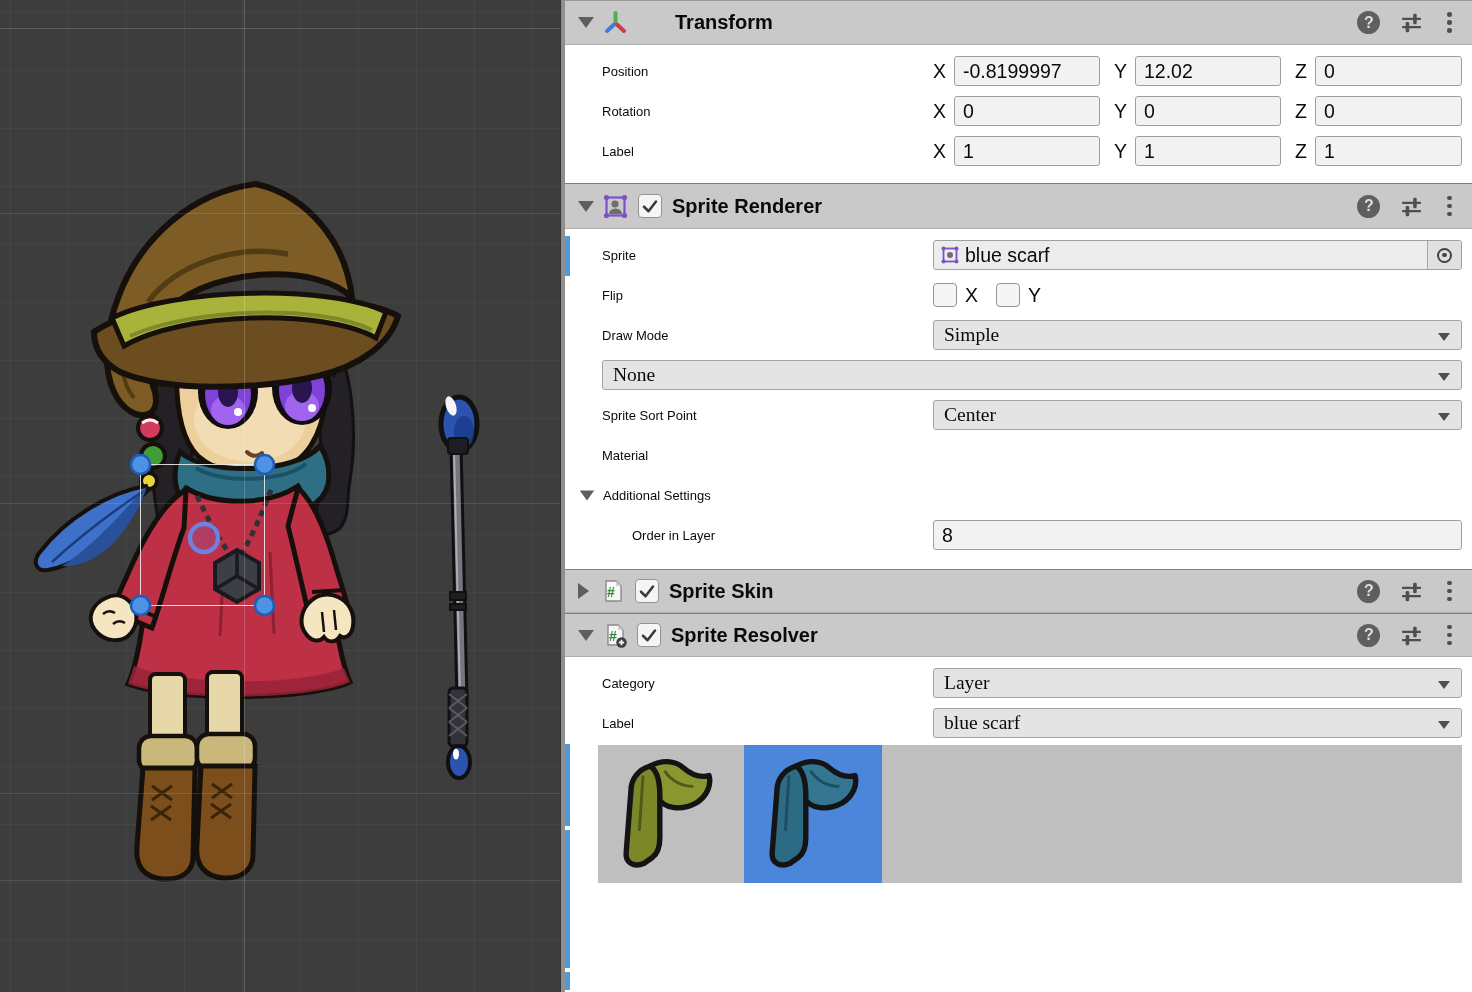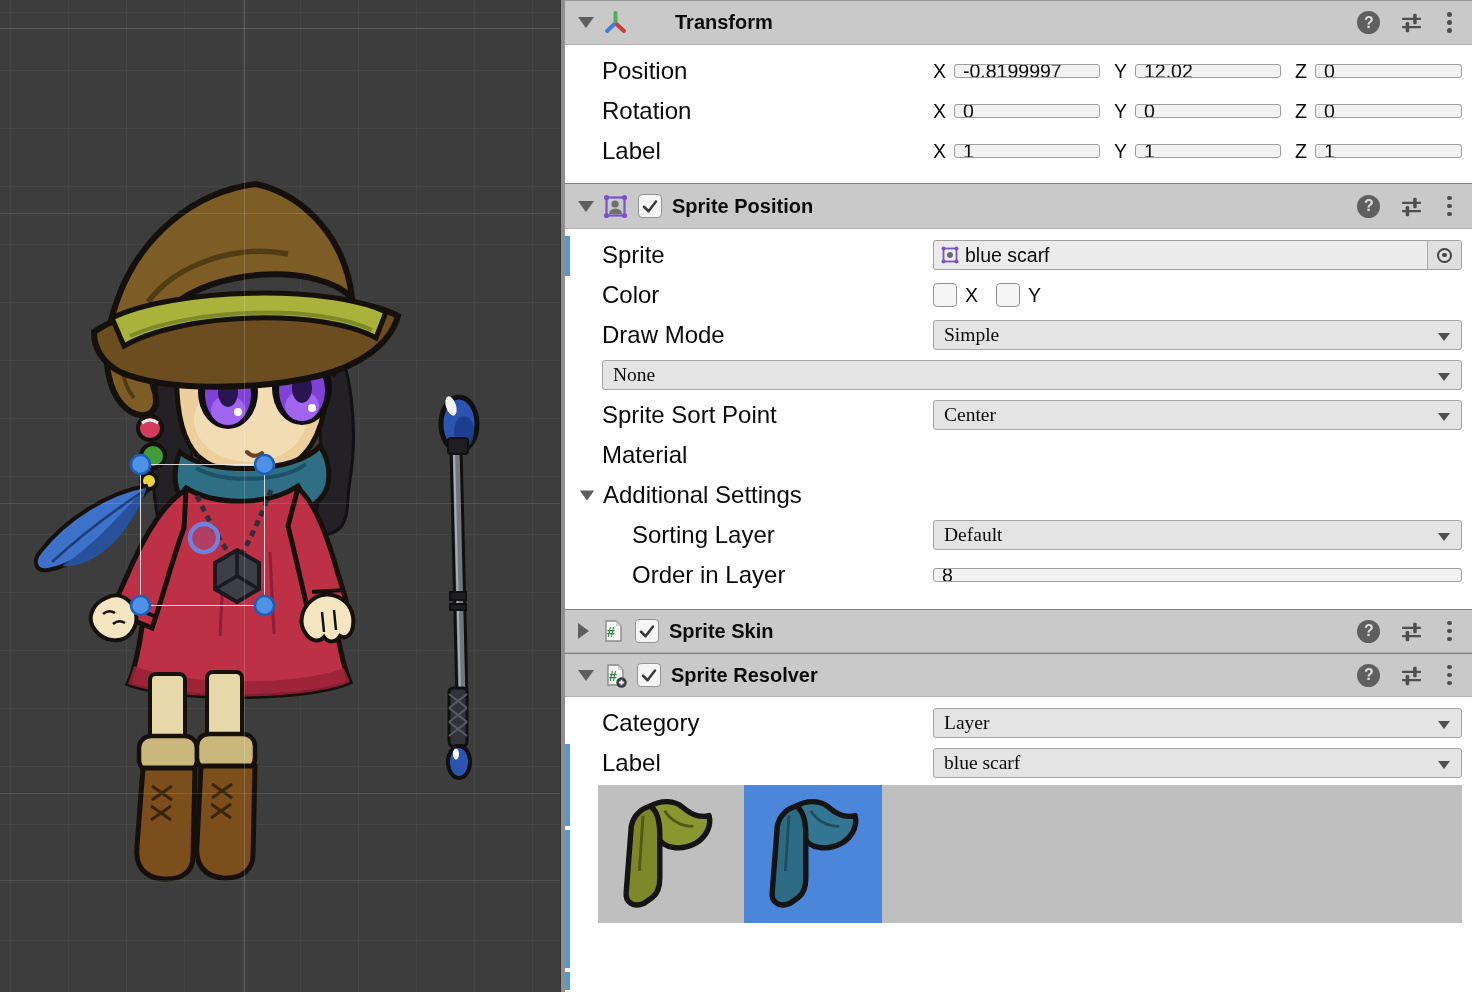--- a/index.html
+++ b/index.html
@@ -44,29 +44,29 @@
   .cb svg{display:block;}
   
   .help{width:23px;height:23px;border-radius:50%;background:#5f5f5f;color:#dedede;
     font-weight:bold;font-size:16px;display:flex;align-items:center;justify-content:center;}
   .kebab{display:flex;flex-direction:column;gap:3.5px;padding:2px 4px;}
   .kebab i{width:4.6px;height:4.6px;background:#4e4e4e;border-radius:50%;display:block;}
   
   .cbody{padding:6px 0 14px 0;}
   .cbody.t{padding:6px 0 12px 0;}
   .row{display:flex;align-items:center;height:40px;padding-left:37px;padding-right:10px;}
-  .row .lab{width:331px;flex:none;font-size:24px;white-space:nowrap;}
+  .row .lab{width:331px;flex:none;font-size:13px;white-space:nowrap;}
   .row.indent{padding-left:67px;}
   .row.indent .lab{width:301px;}
   .lab.bold{font-weight:normal;}
   .val{flex:1;display:flex;align-items:center;min-width:0;}
   .cell{flex:1;display:flex;align-items:center;min-width:0;}
   .cell + .cell{margin-left:14px;}
   .axis{font-size:19.5px;margin-right:8px;flex:none;}
-  input.tf{height:14px;background:#f2f2f2;border:1px solid #9e9e9e;border-radius:3px;
+  input.tf{height:30px;background:#f2f2f2;border:1px solid #9e9e9e;border-radius:3px;
     font-size:19.5px;padding:0 8px;color:#0a0a0a;width:100%;min-width:0;box-sizing:border-box;
     font-family:inherit;outline:none;flex:1;}
   .dd{height:30px;background:#e4e4e4;border:1px solid #a4a4a4;border-radius:3px;flex:1;
     display:flex;align-items:center;padding:0 34px 0 10px;font-size:19.5px;position:relative;
     box-sizing:border-box;white-space:nowrap;font-family:Liberation Serif, serif;}
   .dd::after{content:"";position:absolute;right:11px;top:12px;width:0;height:0;
     border:6.5px solid transparent;border-top:8px solid #4f4f4f;border-bottom:none;}
   .obj{height:30px;background:#ececec;border:1px solid #a0a0a0;border-radius:3px;flex:1;
     display:flex;align-items:center;font-size:19.5px;position:relative;
     padding:0 42px 0 6px;box-sizing:border-box;white-space:nowrap;overflow:hidden;}
@@ -328,21 +328,21 @@
       <circle cx="4.5" cy="22.5" r="2.6" fill="#7b52c8"></circle>
         <circle cx="22.5" cy="22.5" r="2.6" fill="#7b52c8"></circle>
       <circle cx="13" cy="11" r="3.6" fill="#6e6e6e"></circle>
       <path d="M7,21 a6.5,5.5 0 0 1 13,0 Z" fill="#6e6e6e"></path>
     </svg>
     <span class="cb" style="margin-left:9px;">
       <svg width="18" height="18" viewBox="0 0 24 24">
           <polyline points="4,13 10,19 20,6" fill="none" stroke="#3a3a3a" stroke-width="3.4" stroke-linecap="round" stroke-linejoin="round"></polyline>
         </svg>
     </span>
-    <span class="title">Sprite Position</span>
+    <span class="title">Sprite Renderer</span>
     <span class="hdr-right">
       <span class="help">?</span>
       <svg width="25" height="25" viewBox="0 0 24 24">
         <path d="M3 8.5h18M3 16.5h18" stroke="#4e4e4e" stroke-width="2.2"></path>
         <rect x="13.6" y="3.6" width="3.4" height="10" rx="1.2" fill="#4e4e4e"></rect>
         <rect x="6.4" y="11.4" width="3.4" height="10" rx="1.2" fill="#4e4e4e"></rect>
       </svg>
       <span class="kebab">
           <i></i>
           <i></i>
@@ -364,21 +364,21 @@
             <circle cx="10" cy="10" r="3" fill="#6e6e6e"></circle>
           </svg>
           <span class="otext">blue scarf</span>
           <span class="picker">
               <span class="target"></span>
             </span>
         </span>
       </span>
     </div>
     <div class="row">
-      <span class="lab">Color</span>
+      <span class="lab">Flip</span>
       <span class="val">
         <span class="flipbox"></span>
         <span class="fliplab">X</span>
         <span class="flipbox"></span>
         <span class="fliplab">Y</span>
       </span>
     </div>
     <div class="row">
       <span class="lab">Draw Mode</span>
       <span class="val">
@@ -401,28 +401,20 @@
             <span>Center</span>
           </span>
         </span>
     </div>
     <div class="row">
       <span class="lab">Material</span>
     </div>
     <div class="row" style="padding-left:14px;">
       <span class="fold small"></span>
       <span class="lab bold" style="width:auto;">Additional Settings</span>
-    </div>
-    <div class="row indent">
-      <span class="lab">Sorting Layer</span>
-      <span class="val">
-          <span class="dd">
-            <span>Default</span>
-          </span>
-        </span>
     </div>
     <div class="row indent">
       <span class="lab">Order in Layer</span>
       <span class="val">
           <input class="tf" value="8" style="">
         </span>
     </div>
   </div>
 
   <div class="comp-header slim">

